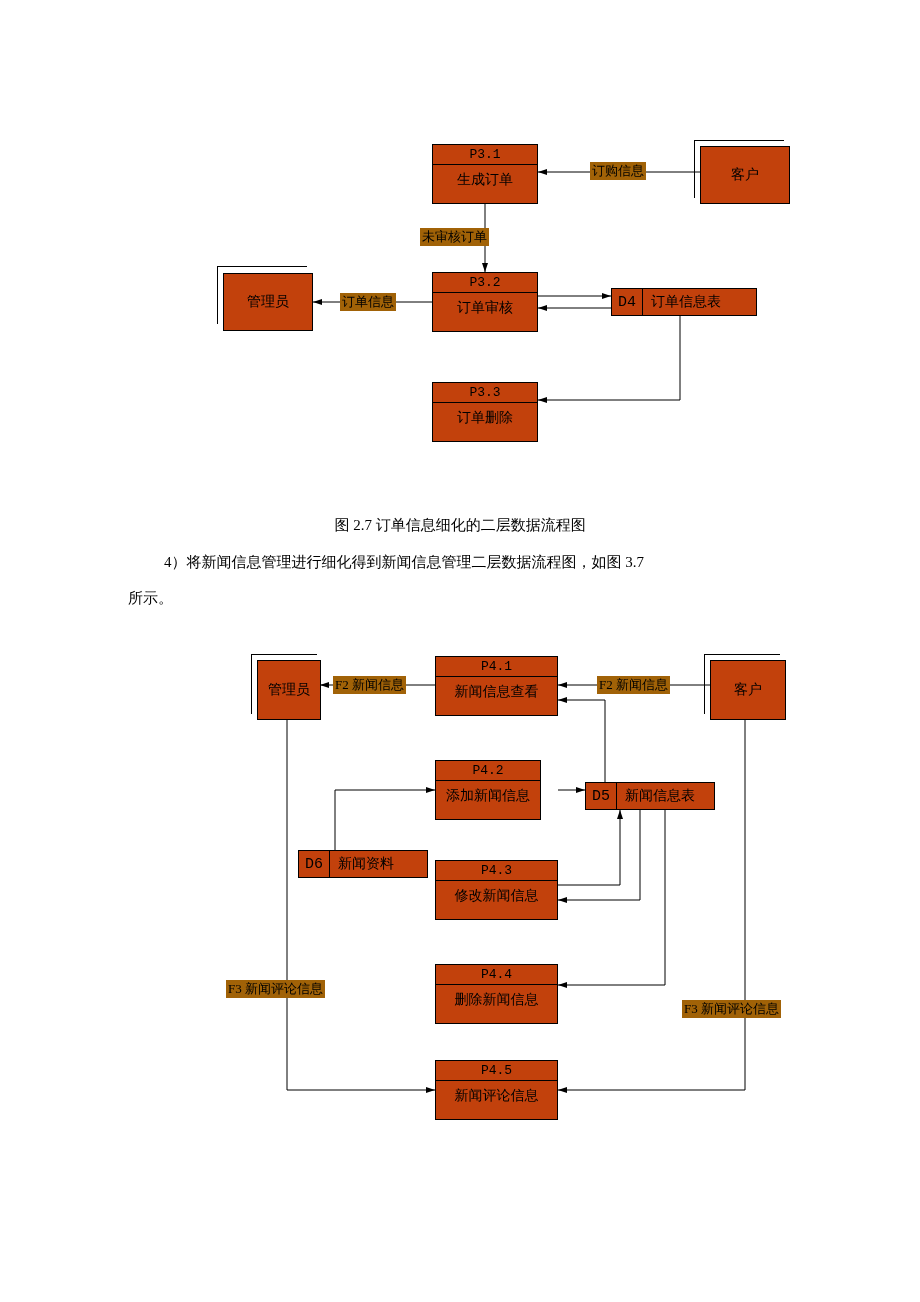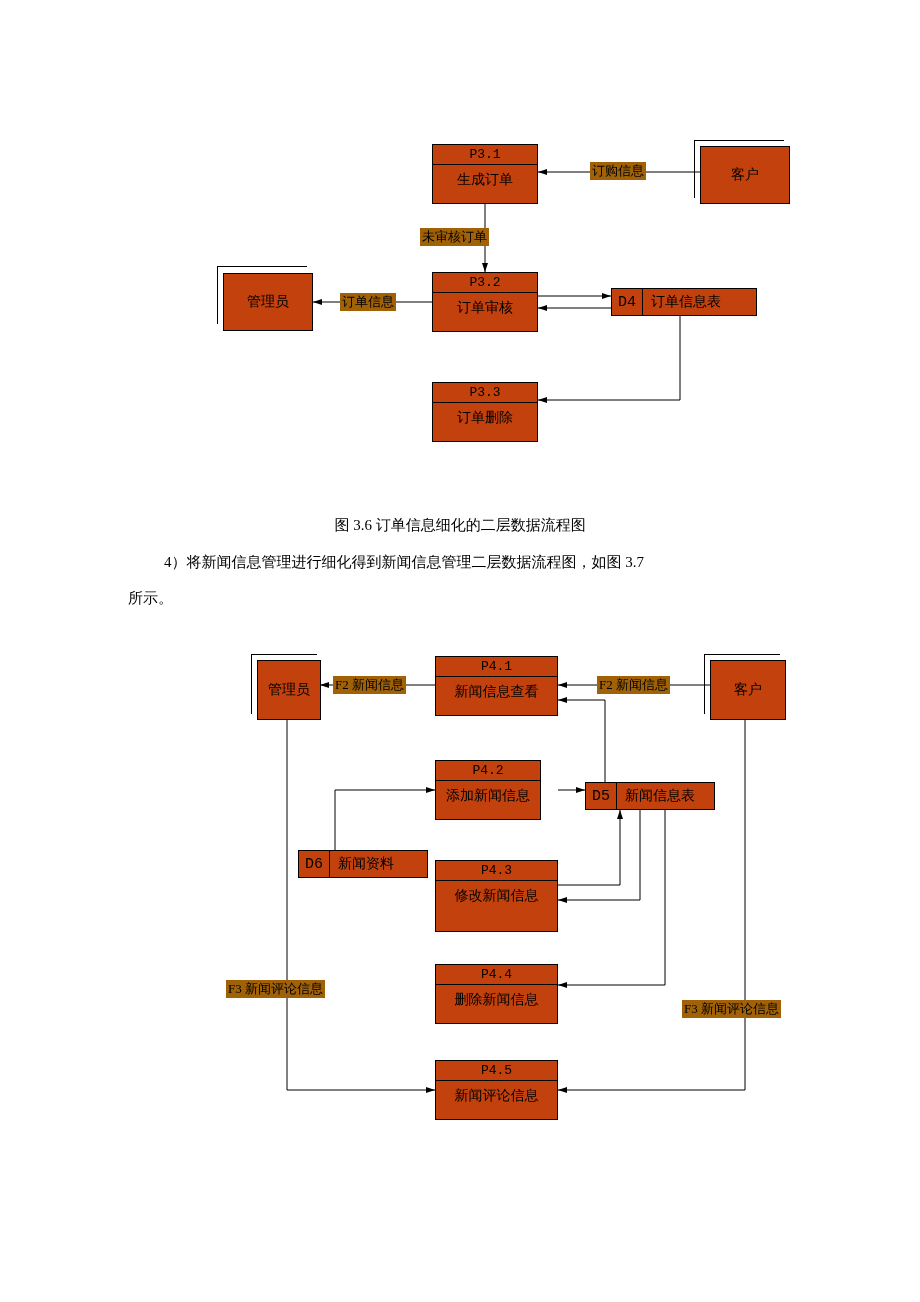--- a/index.html
+++ b/index.html
@@ -132,21 +132,21 @@
 
   <div class="box process" style="left:432px; top:356px; width:106px; height:60px;margin-top:26px;">
     <div class="pheader">P3.3</div>
     <div class="pbody">订单删除</div>
   </div>
 
   <div class="label" style="left:590px; top:162px;">订购信息</div>
   <div class="label" style="left:420px; top:228px;">未审核订单</div>
   <div class="label" style="left:340px; top:293px;">订单信息</div>
 
-  <div class="caption" style="top:516px;">图 3.6  订单信息细化的二层数据流程图</div>
+  <div class="caption" style="top:516px;">图 2.7  订单信息细化的二层数据流程图</div>
 
   <div class="bodytext" style="left:164px; top:546px;">4）将新闻信息管理进行细化得到新闻信息管理二层数据流程图，如图 3.7</div>
   <div class="bodytext" style="left:128px; top:582px;">所示。</div>
 
   <svg class="arrows" style="top:630px; height:570px;">
     <defs>
       <marker id="ah2" markerWidth="10" markerHeight="10" refX="9" refY="3" orient="auto">
         <path d="M0,0 L9,3 L0,6 Z" fill="#000"></path>
       </marker>
     </defs>
@@ -185,21 +185,21 @@
   <div class="box process" style="left:435px; top:656px; width:123px; height:60px;">
     <div class="pheader">P4.1</div>
     <div class="pbody">新闻信息查看</div>
   </div>
 
   <div class="box process" style="left:435px; top:760px; width:106px; height:60px;">
     <div class="pheader">P4.2</div>
     <div class="pbody">添加新闻信息</div>
   </div>
 
-  <div class="box process" style="left:435px; top:860px; width:123px; height:72px;">
+  <div class="box process" style="left:435px; top:860px; width:123px; height:60px;">
     <div class="pheader">P4.3</div>
     <div class="pbody">修改新闻信息</div>
   </div>
 
   <div class="box process" style="left:435px; top:964px; width:123px; height:60px;">
     <div class="pheader">P4.4</div>
     <div class="pbody">删除新闻信息</div>
   </div>
 
   <div class="box process" style="left:435px; top:1060px; width:123px; height:60px;">

